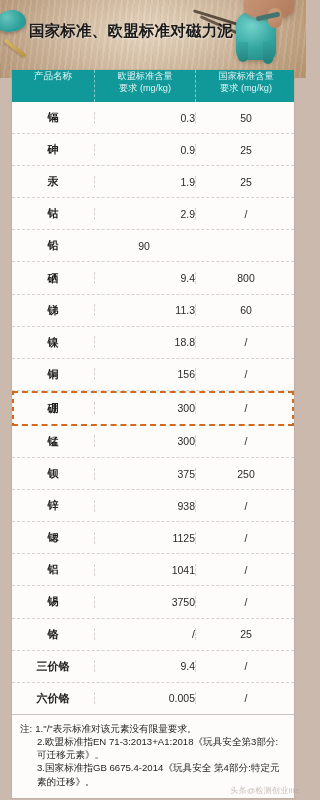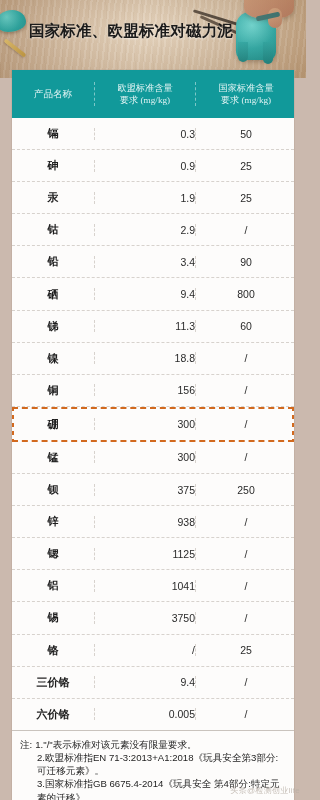--- a/index.html
+++ b/index.html
@@ -46,21 +46,21 @@
 
   
   .title{position:absolute;left:0;top:20px;width:262px;text-align:center;z-index:5;
     font-weight:700;font-size:15.5px;line-height:21px;color:#1b1b1b;
     text-shadow:0 1px 2px rgba(255,255,255,.55);letter-spacing:.2px;}
   .title .hl{color:#e2681d;}
 
   
   .card{position:absolute;left:12px;top:70px;width:282px;background:#fdfcfb;
     box-shadow:0 0 0 1px rgba(170,150,135,.25);}
-  .thead{display:flex;background:#11999a;height:48px;align-items:center;font-family:Liberation Serif, serif;}
+  .thead{display:flex;background:#11999a;height:32px;}
   .thead .th{color:#dff3f3;font-size:9.2px;line-height:12px;text-align:center;font-weight:400;}
   .c1{width:82px;flex:0 0 82px;}
   .c2{width:100px;flex:0 0 100px;border-left:1px dashed rgba(255,255,255,.45);border-right:1px dashed rgba(255,255,255,.45);}
   .c3{width:100px;flex:0 0 100px;}
   .thead .c1{font-size:9.6px;}
 
   .row{display:flex;height:31.1px;align-items:center;border-bottom:1px dashed #d7d2cd;position:relative;}
   .row:last-child{border-bottom:1px solid #c9c3bd;}
   .row .cell{text-align:center;font-size:10.5px;color:#2a2a2a;}
   .row .c1{font-weight:700;font-size:11px;color:#1d1d1d;}
@@ -131,21 +131,20 @@
         <div class="cell c2">1.9</div>
         <div class="cell c3">25</div>
       </div>
       <div class="row">
         <div class="cell c1">钴</div>
         <div class="cell c2">2.9</div>
         <div class="cell c3">/</div>
       </div>
       <div class="row">
         <div class="cell c1">铅</div>
-        <div class="cell c2">3.4</div>
         <div class="cell c3">90</div>
       </div>
       <div class="row">
         <div class="cell c1">硒</div>
         <div class="cell c2">9.4</div>
         <div class="cell c3">800</div>
       </div>
       <div class="row">
         <div class="cell c1">锑</div>
         <div class="cell c2">11.3</div>

